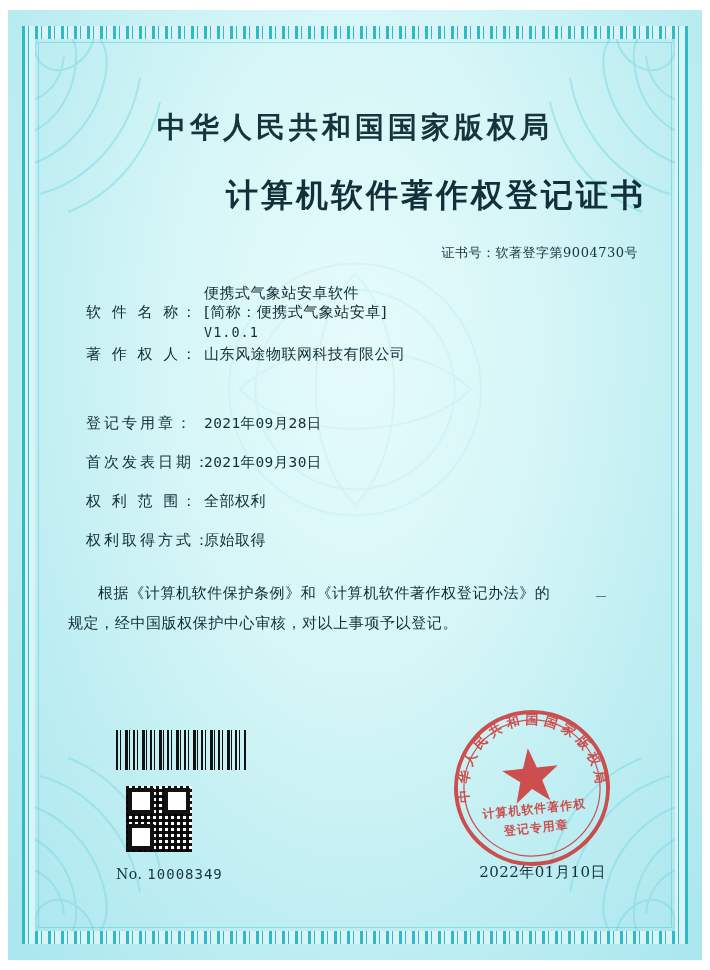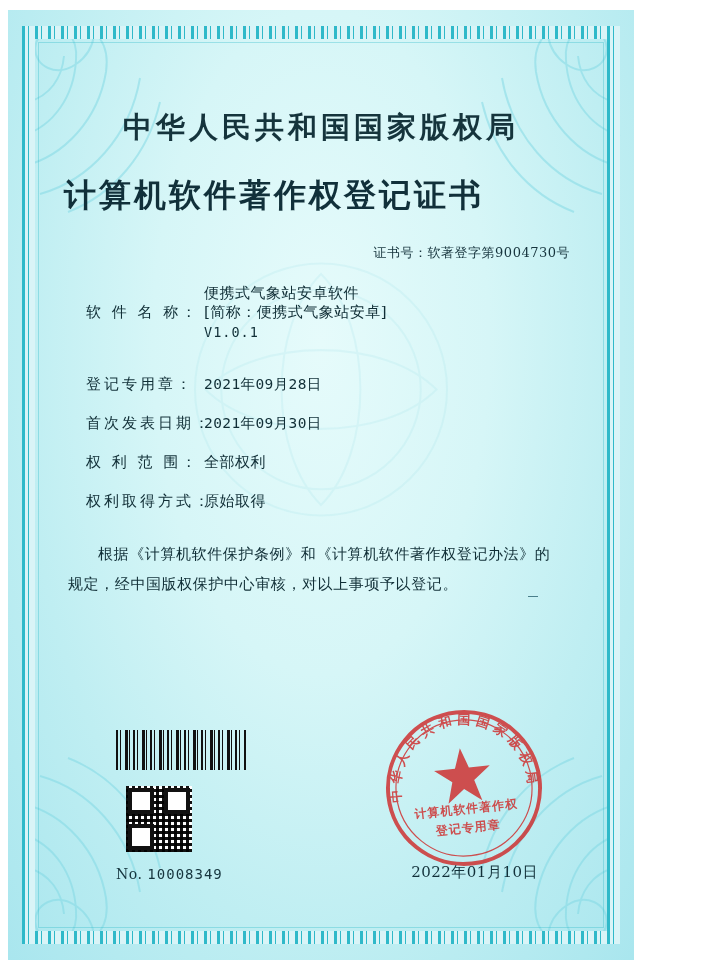--- a/index.html
+++ b/index.html
@@ -14,21 +14,21 @@
     overflow: hidden;
     font-family: "DejaVu Serif", "Liberation Serif", serif;
     background: #ffffff;
   }
 
   
   .paper {
     position: absolute;
     left: 8px;
     top: 10px;
-    width: 626px;
+    width: 694px;
     height: 950px;
     background:
       radial-gradient(ellipse at 50% 35%, #e6fbfb 0%, #d6f6f7 38%, #bfeef2 68%, #a9e6ee 100%);
   }
 
   
   .swirl {
     position: absolute;
     width: 220px;
     height: 220px;
@@ -91,21 +91,21 @@
   .title-main {
     text-align: center;
     font-size: 29px;
     letter-spacing: 4px;
     color: #15343c;
     font-weight: 700;
     margin-top: 38px;
     font-family: "DejaVu Serif", "Liberation Serif", serif;
   }
   .title-sub {
-    text-align: left;
+    text-align: right;
     font-size: 32px;
     letter-spacing: 3px;
     color: #11303a;
     font-weight: 700;
     margin-top: 26px;
   }
 
   .cert-no {
     text-align: right;
     font-size: 13px;
@@ -333,20 +333,24 @@
 
         <div class="row">
           <div class="lab">软 件 名 称：</div>
           <div class="val">
             <span class="sub-line">便携式气象站安卓软件</span>
             <span class="sub-line">[简称：便携式气象站安卓]</span>
             <span class="ver">V1.0.1</span>
           </div>
         </div>
 
+        <div class="row spaced">
+          <div class="lab">著 作 权 人：</div>
+          <div class="val">山东风途物联网科技有限公司</div>
+        </div>
 
         <div class="gap-lg"></div>
 
         <div class="row spaced">
           <div class="lab">登记专用章：</div>
           <div class="val mono">2021年09月28日</div>
         </div>
 
         <div class="row spaced">
           <div class="lab">首次发表日期：</div>

